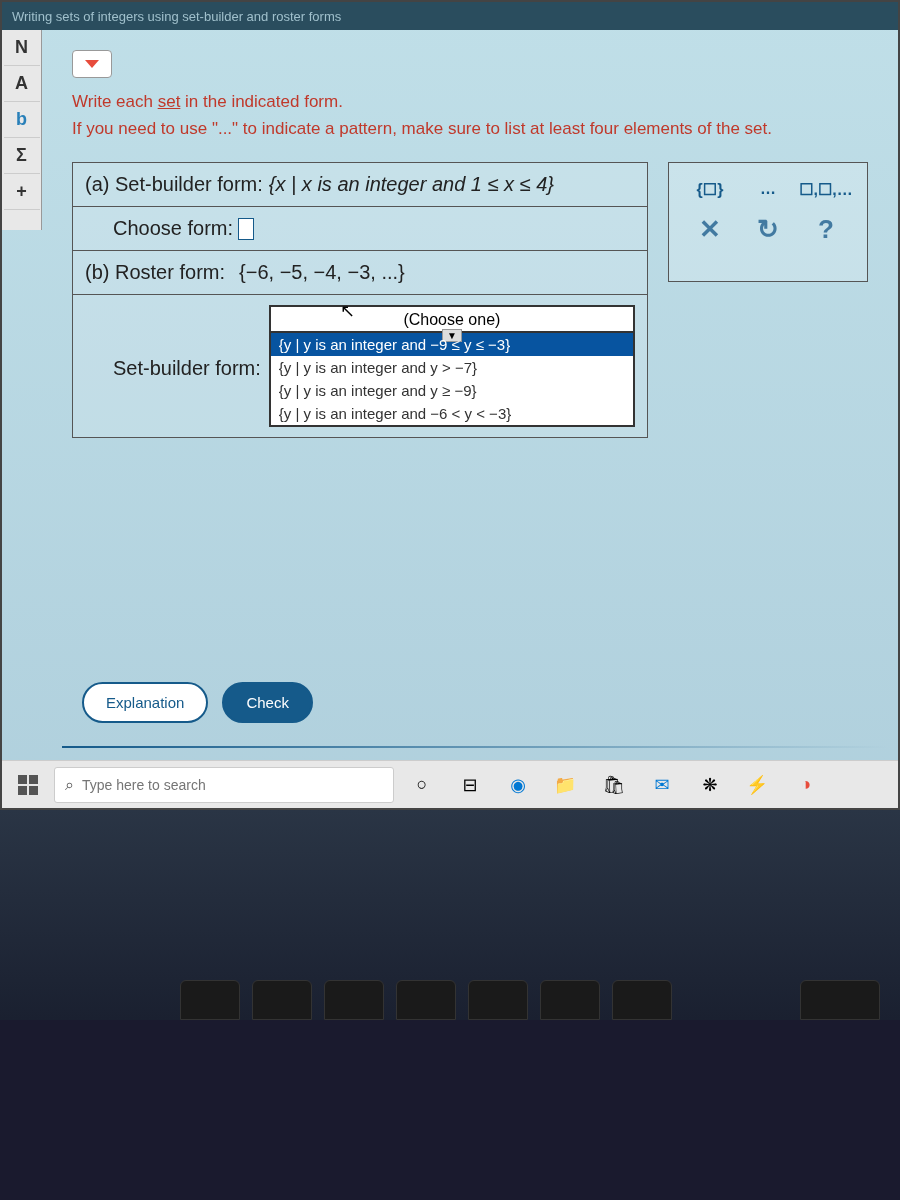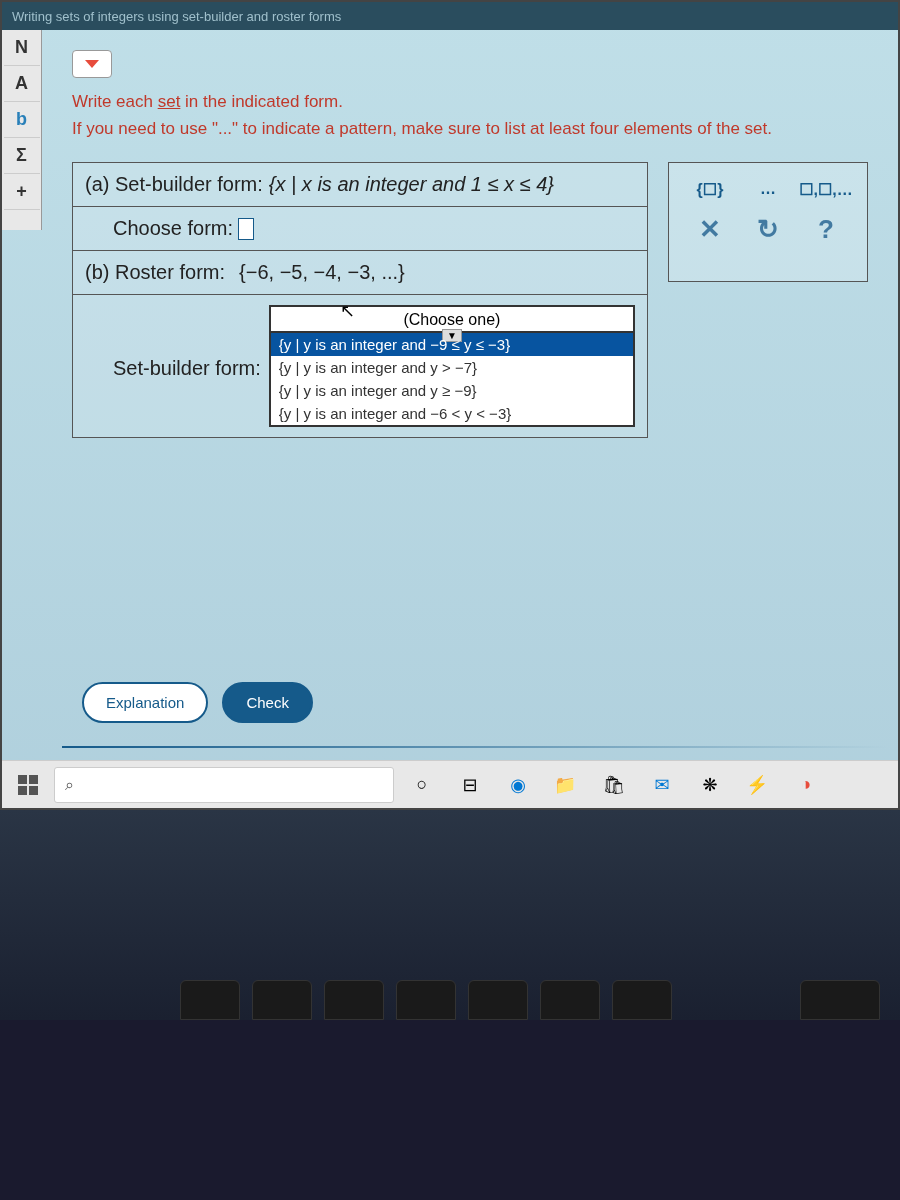--- a/index.html
+++ b/index.html
@@ -385,20 +385,21 @@
     <div class="start-btn">
       <div class="win-squares">
         <div class="win-sq"></div>
           <div class="win-sq"></div>
           <div class="win-sq"></div>
           <div class="win-sq"></div>
       </div>
     </div>
     <div class="search-box">
       <span style="color:#555;">⌕</span>
+      <input class="search-input" placeholder="Type here to search" style="">
     </div>
     <div class="taskbar-icon">○</div>
     <div class="taskbar-icon">⊟</div>
     <div class="taskbar-icon" style="color:#0078d4;">◉</div>
     <div class="taskbar-icon" style="color:#d4a017;">📁</div>
     <div class="taskbar-icon">🛍</div>
     <div class="taskbar-icon" style="color:#0078d4;">✉</div>
     <div class="taskbar-icon">❋</div>
     <div class="taskbar-icon">⚡</div>
     <div class="taskbar-icon" style="color:#e74c3c;">◑</div>

